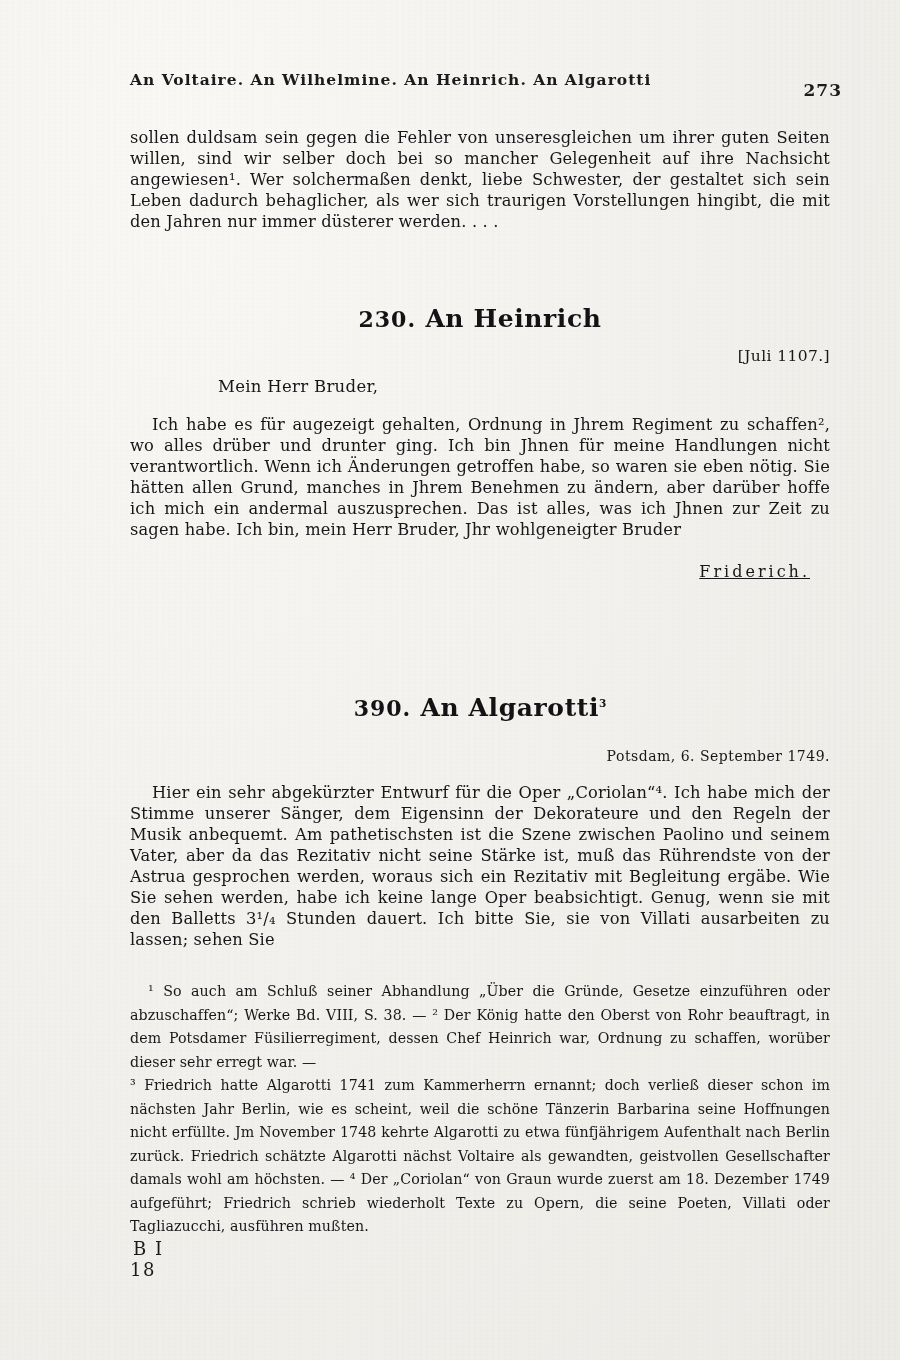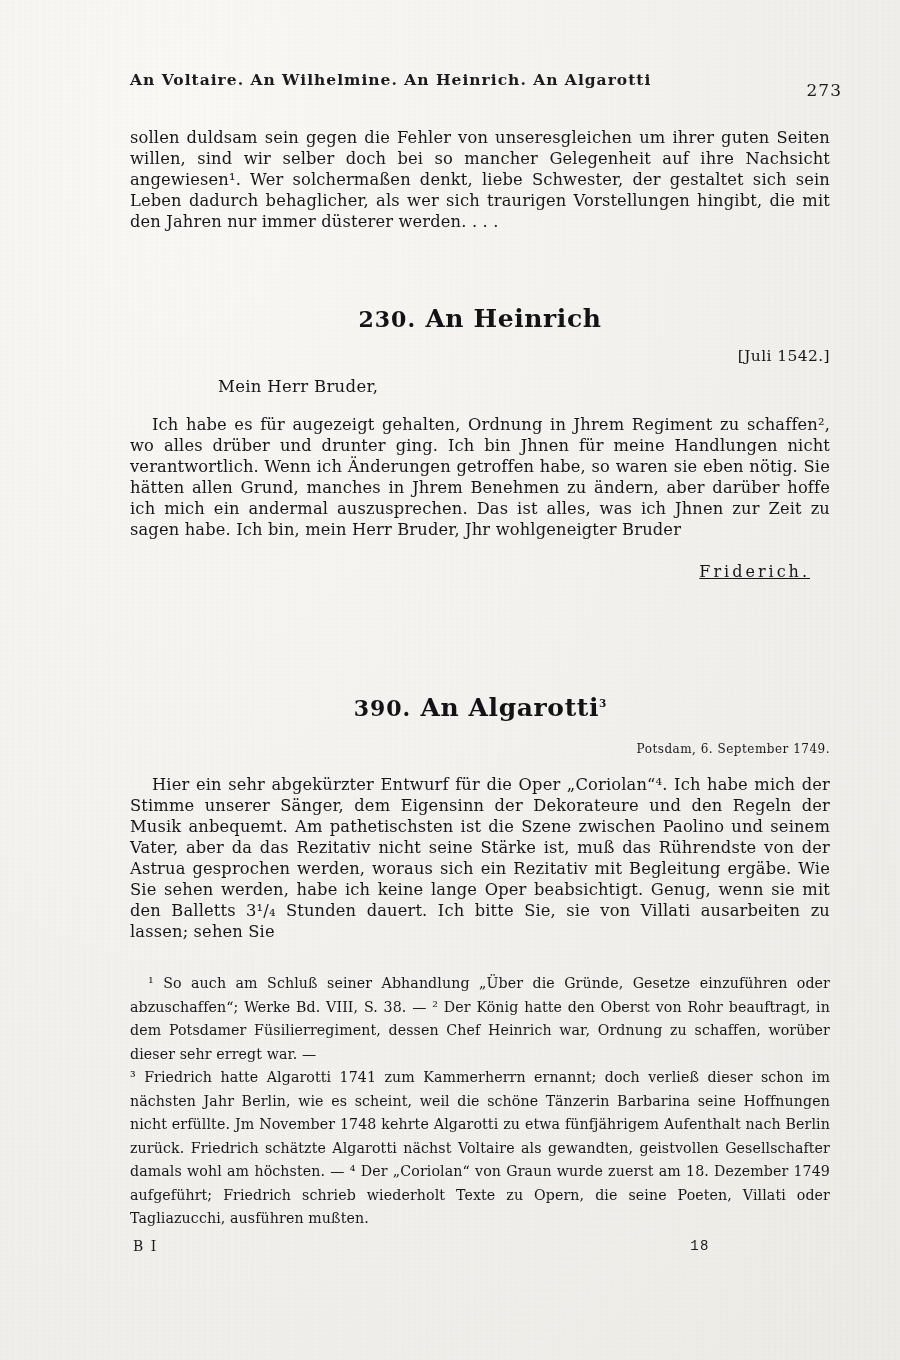--- a/index.html
+++ b/index.html
@@ -44,20 +44,21 @@
     letter-spacing: 1px;
     color: #1b1b1e;
   }
   .runhead-folio {
     position: absolute;
     right: -12px;
     bottom: 0;
     font-size: 17px;
     letter-spacing: 1px;
     color: #1b1b1e;
+    font-weight: bold;
   }
 
   .para {
     font-size: 16.3px;
     line-height: 21px;
     text-align: justify;
     text-justify: inter-word;
     letter-spacing: 0.15px;
     color: #17171a;
     margin: 0;
@@ -88,23 +89,23 @@
   }
   .datum-right {
     text-align: right;
     font-size: 15.5px;
     letter-spacing: 0.4px;
     margin-top: 14px;
     color: #17171a;
   }
   .datum-center-right {
     text-align: right;
-    font-size: 12px;
+    font-size: 14px;
     letter-spacing: 0.5px;
-    margin-top: 20px;
+    margin-top: 26px;
     padding-right: 0px;
     color: #17171a;
   }
   .salutation {
     font-size: 16.5px;
     margin-top: 12px;
     padding-left: 88px;
     letter-spacing: 0.3px;
   }
   .signature {
@@ -126,26 +127,27 @@
   }
   .footnotes .fn-first { text-indent: 18px; }
 
   .pagefoot {
     position: absolute;
     left: 130px;
     right: 70px;
     top: 1238px;
     display: flex;
     justify-content: space-between;
-    font-size: 14px;
+    font-size: 18px;
     letter-spacing: 1.5px;
     color: #1b1b1e;
+    flex-direction: column;
   }
   .pagefoot .sig-left { padding-left: 3px; }
-  .pagefoot .sig-right { padding-right: 120px; font-family: Liberation Mono, monospace; }
+  .pagefoot .sig-right { padding-right: 120px; }
 
   
   .grain {
     position: absolute;
     inset: 0;
     pointer-events: none;
     background-image:
       repeating-linear-gradient(0deg, rgba(0,0,0,0.012) 0px, rgba(0,0,0,0) 2px, rgba(0,0,0,0) 4px),
       repeating-linear-gradient(90deg, rgba(0,0,0,0.010) 0px, rgba(0,0,0,0) 3px, rgba(0,0,0,0) 6px);
     opacity: 0.8;
@@ -166,21 +168,21 @@
 
     <p class="para first">sollen duldsam sein gegen die Fehler von unseresgleichen um ihrer guten Seiten willen, sind wir selber doch bei so mancher Gelegenheit auf ihre Nachsicht angewiesen¹. Wer solchermaßen denkt, liebe Schwester, der gestaltet sich sein Leben dadurch behaglicher, als wer sich traurigen Vorstellungen hingibt, die mit den Jahren nur immer düsterer werden. . . .</p>
 
     <div class="spacer-lg"></div>
 
     <h2 class="section-title">
       <span class="num">230.</span>
       <span>An Heinrich</span>
     </h2>
 
-    <div class="datum-right">[Juli 1542.]</div>
+    <div class="datum-right">[Juli 1107.]</div>
 
     <div class="salutation">Mein Herr Bruder,</div>
 
     <div class="spacer-sm"></div>
 
     <p class="para indent">Ich habe es für augezeigt gehalten, Ordnung in Jhrem Regiment zu schaffen², wo alles drüber und drunter ging. Ich bin Jhnen für meine Handlungen nicht verantwortlich. Wenn ich Änderungen getroffen habe, so waren sie eben nötig. Sie hätten allen Grund, manches in Jhrem Benehmen zu ändern, aber darüber hoffe ich mich ein andermal auszusprechen. Das ist alles, was ich Jhnen zur Zeit zu sagen habe. Ich bin, mein Herr Bruder, Jhr wohlgeneigter Bruder</p>
 
     <div class="signature">Friderich.</div>
 
     <div class="spacer-lg"></div>

